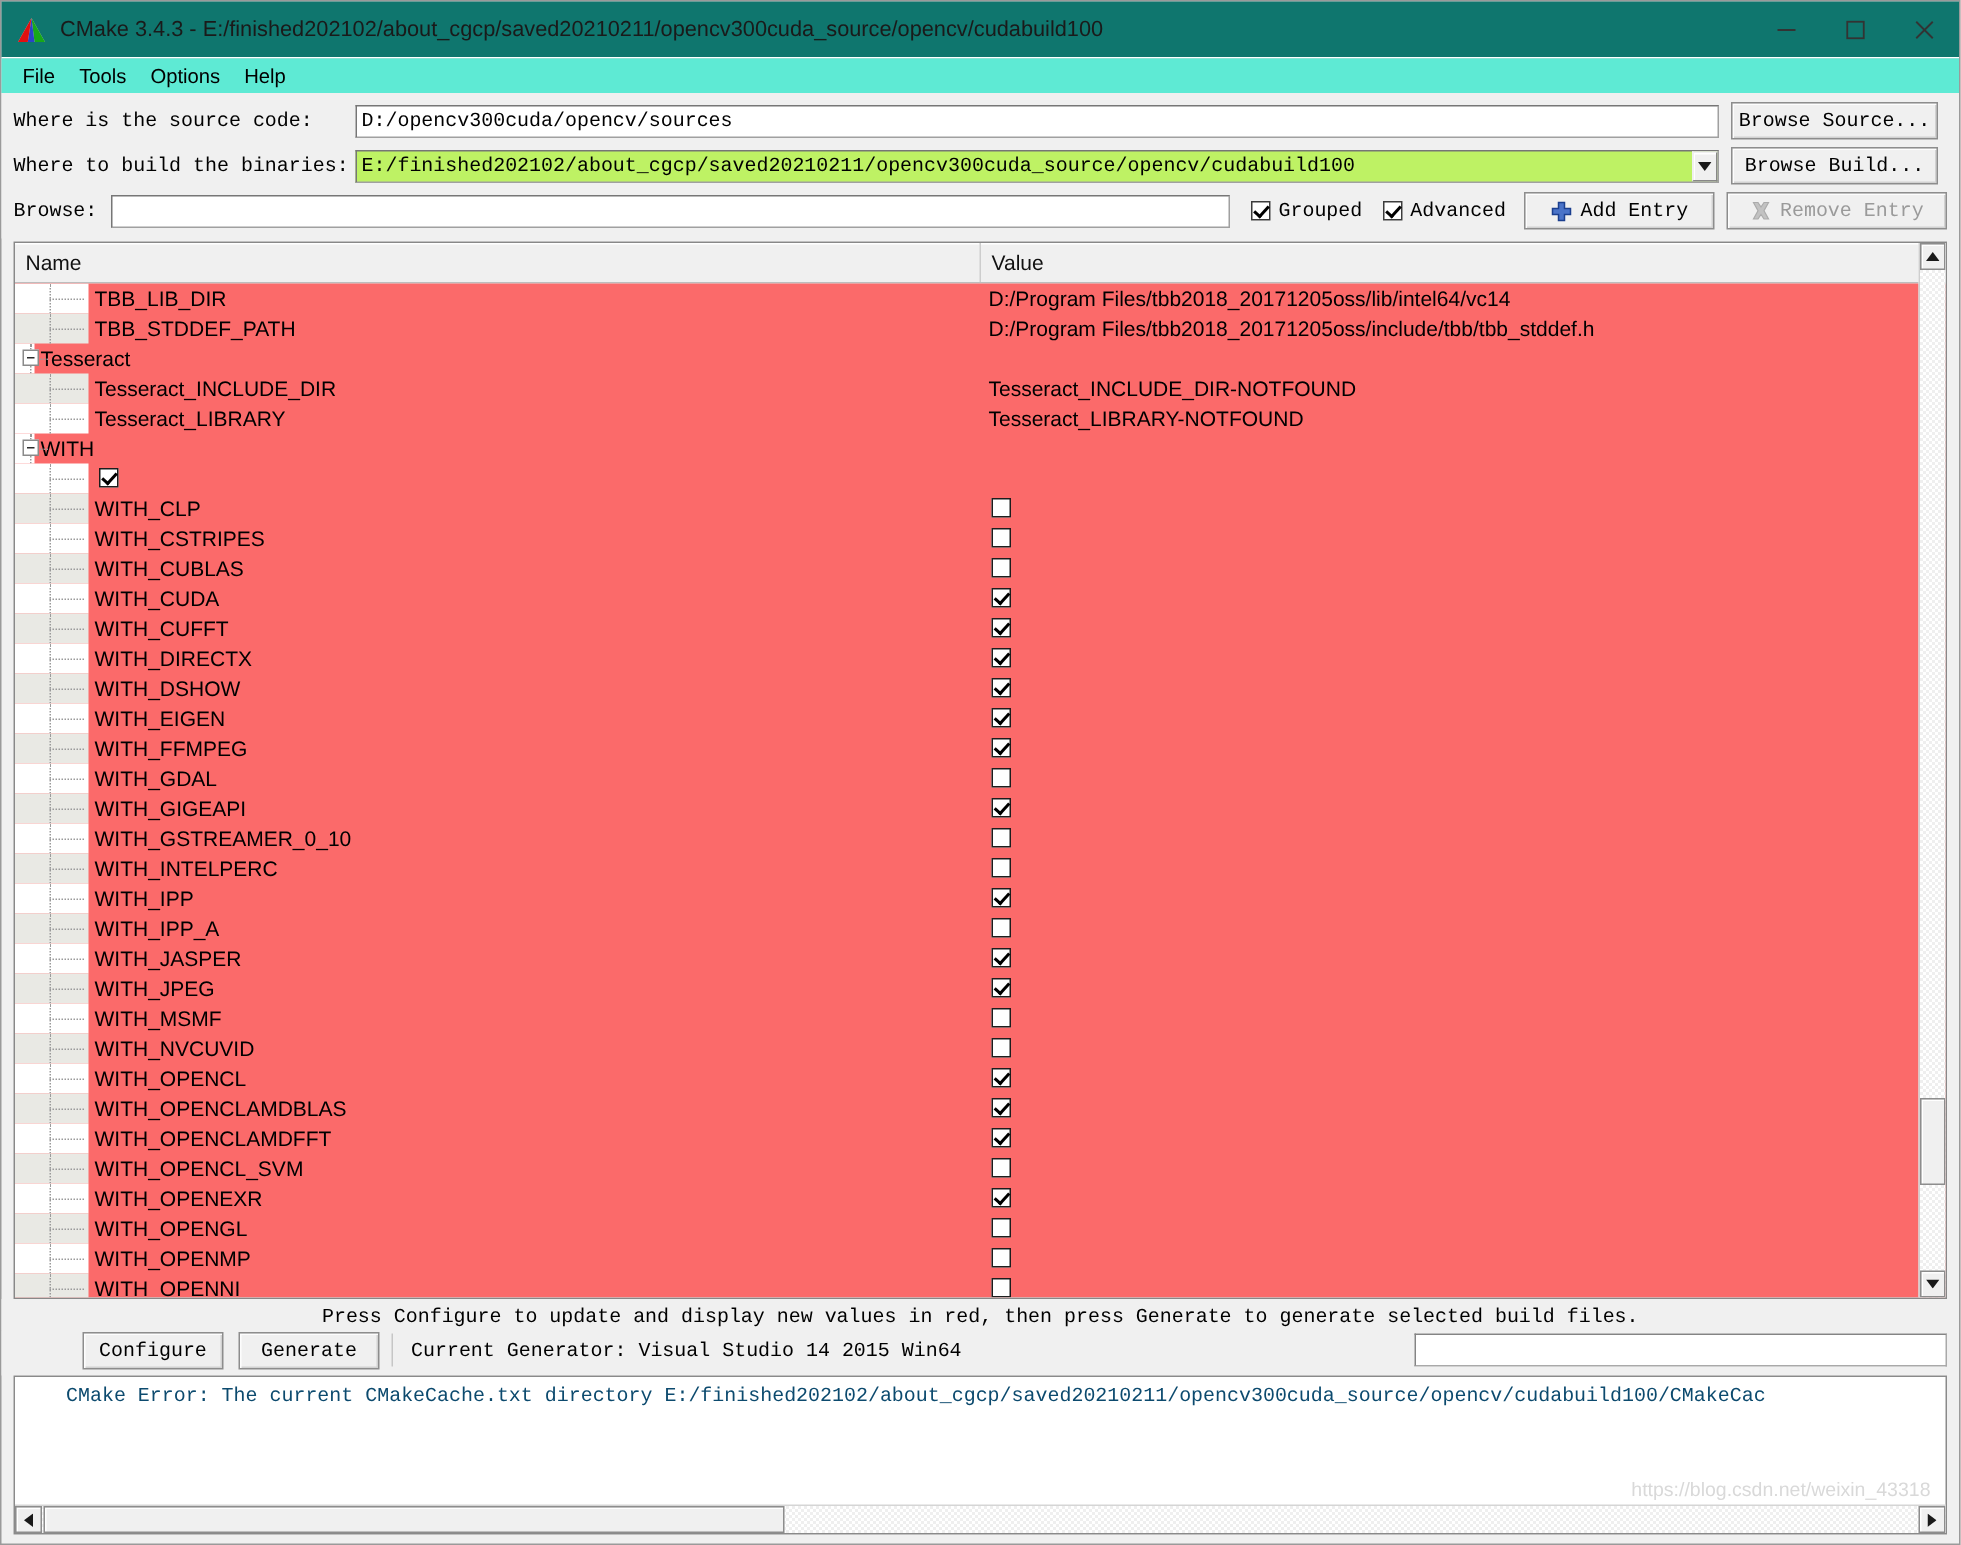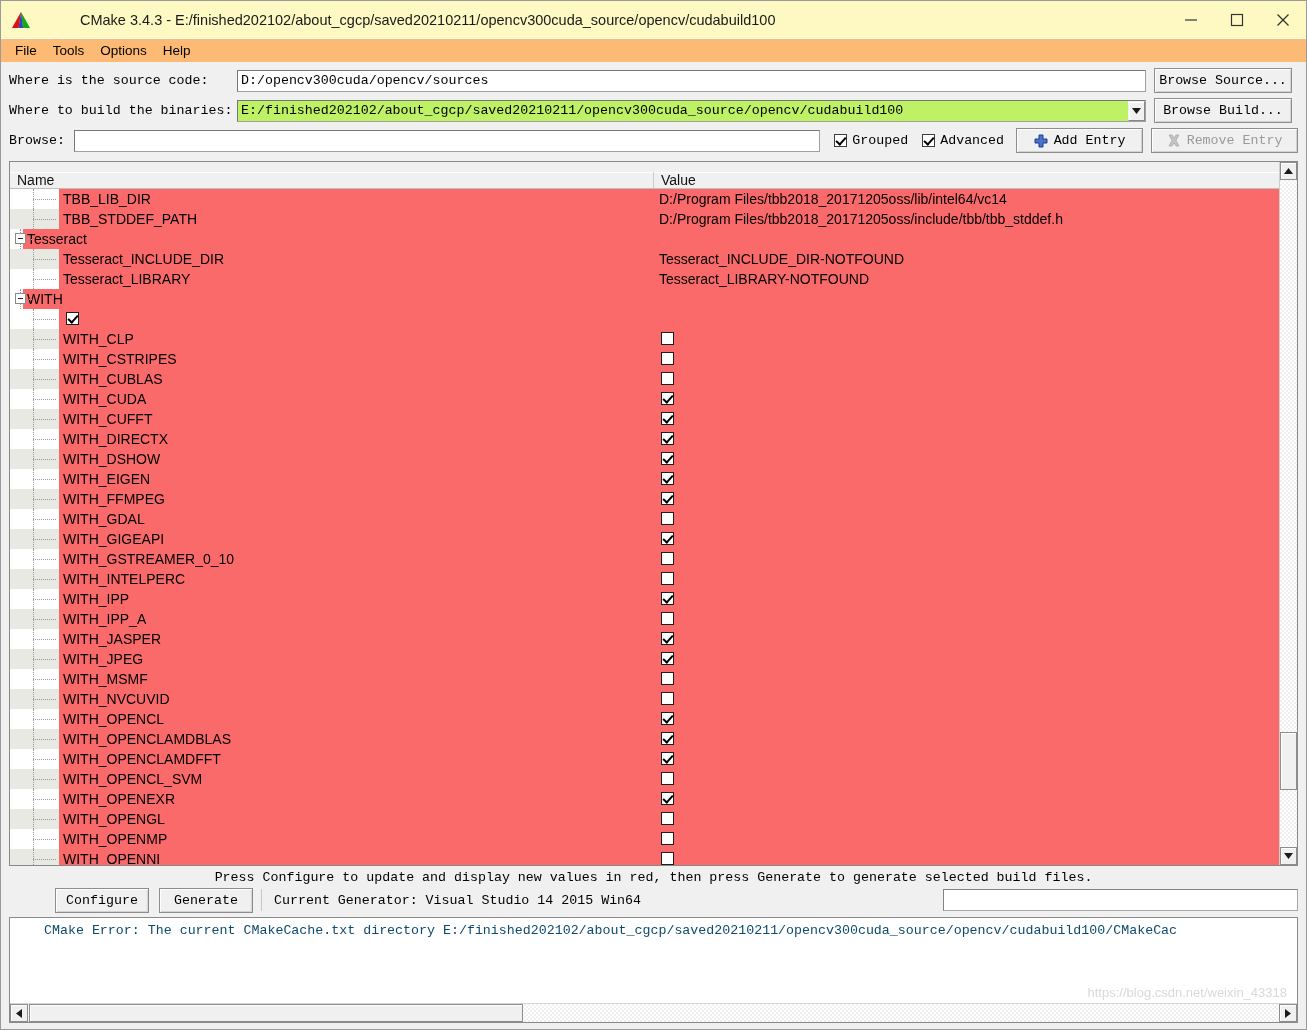--- a/index.html
+++ b/index.html
@@ -18,25 +18,24 @@
     position: relative;
     width: 1307px; height: 1030px;
     background: #f0f0f0;
     border: 1px solid #9a9a9a;
     display: flex; flex-direction: column;
   }
 
   
   .titlebar {
     height: 38px; min-height: 38px;
-    background: #fef9c3;
+    background: #0f766e;
     display: flex; align-items: center;
     padding-left: 10px;
     border-bottom: 1px solid #ffffff;
-    gap: 40px;
   }
   .cmake-logo {
     width: 20px; height: 18px; margin-right: 9px;
     position: relative; flex: 0 0 auto;
   }
   .cmake-logo svg { display: block; }
   .title-text {
     font-size: 14.5px;
     color: #1a1a1a;
     white-space: nowrap;
@@ -46,21 +45,21 @@
   .win-btn {
     width: 46px; height: 38px;
     display: flex; align-items: center; justify-content: center;
     color: #333;
   }
   .win-btn svg { display:block; }
 
   
   .menubar {
     height: 23px; min-height: 23px;
-    background: #fdba74;
+    background: #5eead4;
     display: flex; align-items: center;
     padding-left: 6px;
     font-size: 13.5px;
   }
   .menu-item {
     padding: 2px 8px;
     color: #000;
     font-family: "Liberation Sans", sans-serif;
   }
 
@@ -163,21 +162,20 @@
     height: 705px;
     display: flex; flex-direction: column;
     position: relative;
     overflow: hidden;
   }
   .thead {
     display: flex;
     height: 27px; min-height: 27px;
     background: #f0f0f0;
     border-bottom: 1px solid #bdbdbd;
-    align-items: flex-end;
   }
   .th {
     display: flex; align-items: center;
     padding-left: 7px;
     font-size: 14px;
     color: #111;
     background: #f0f0f0;
     border-right: 1px solid #cdcdcd;
     box-shadow: inset 0 1px 0 #fff;
   }

